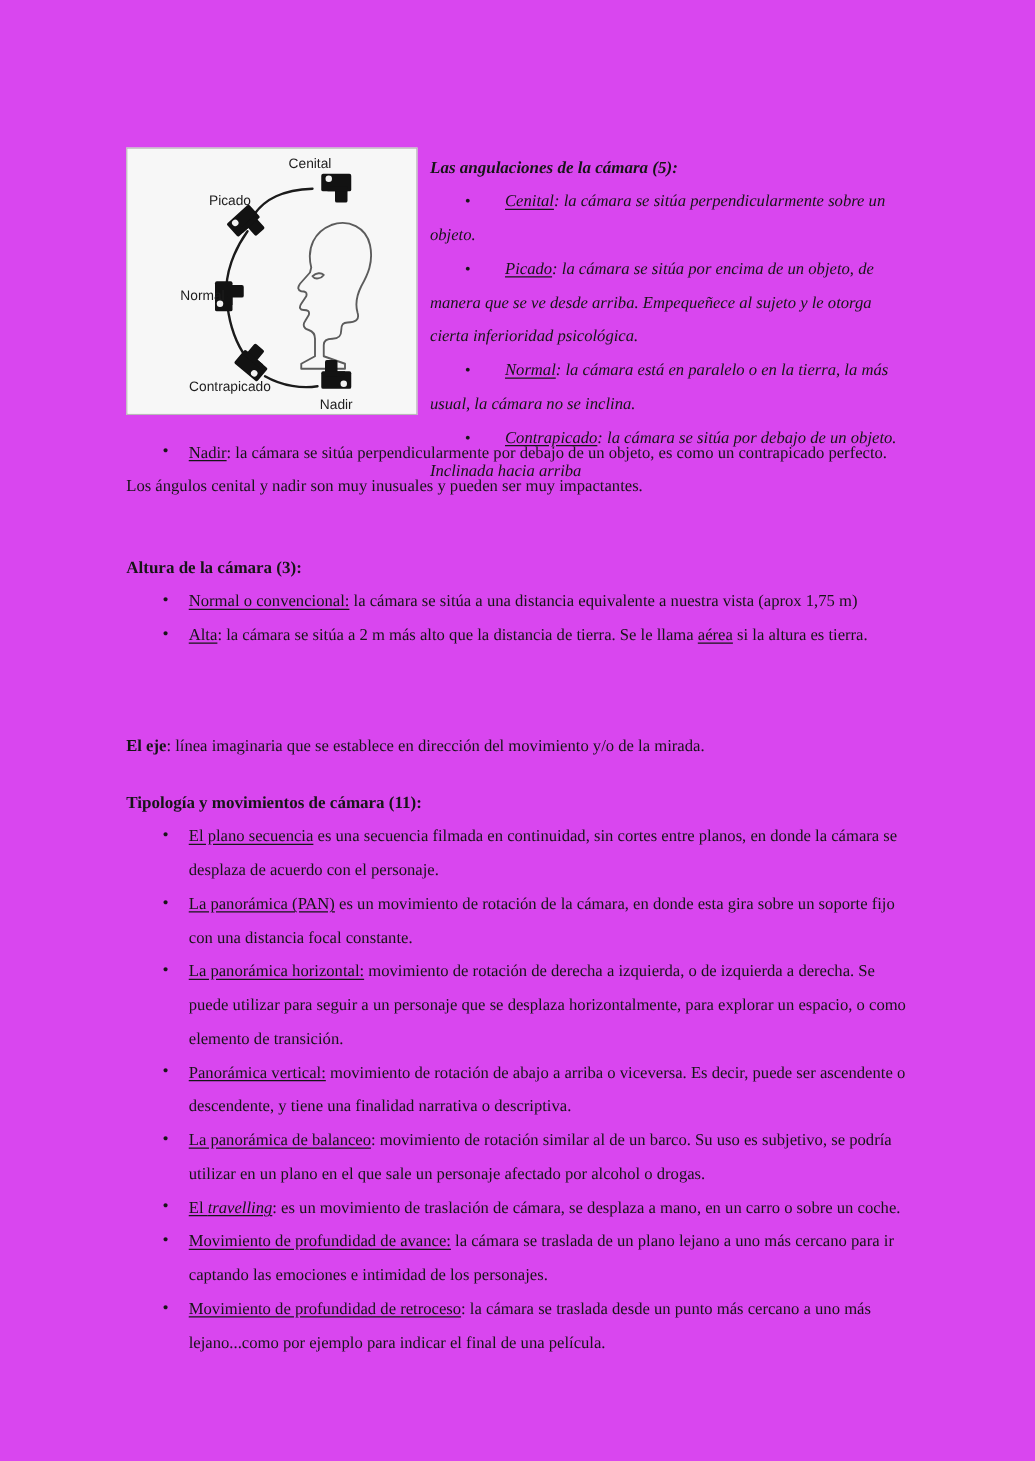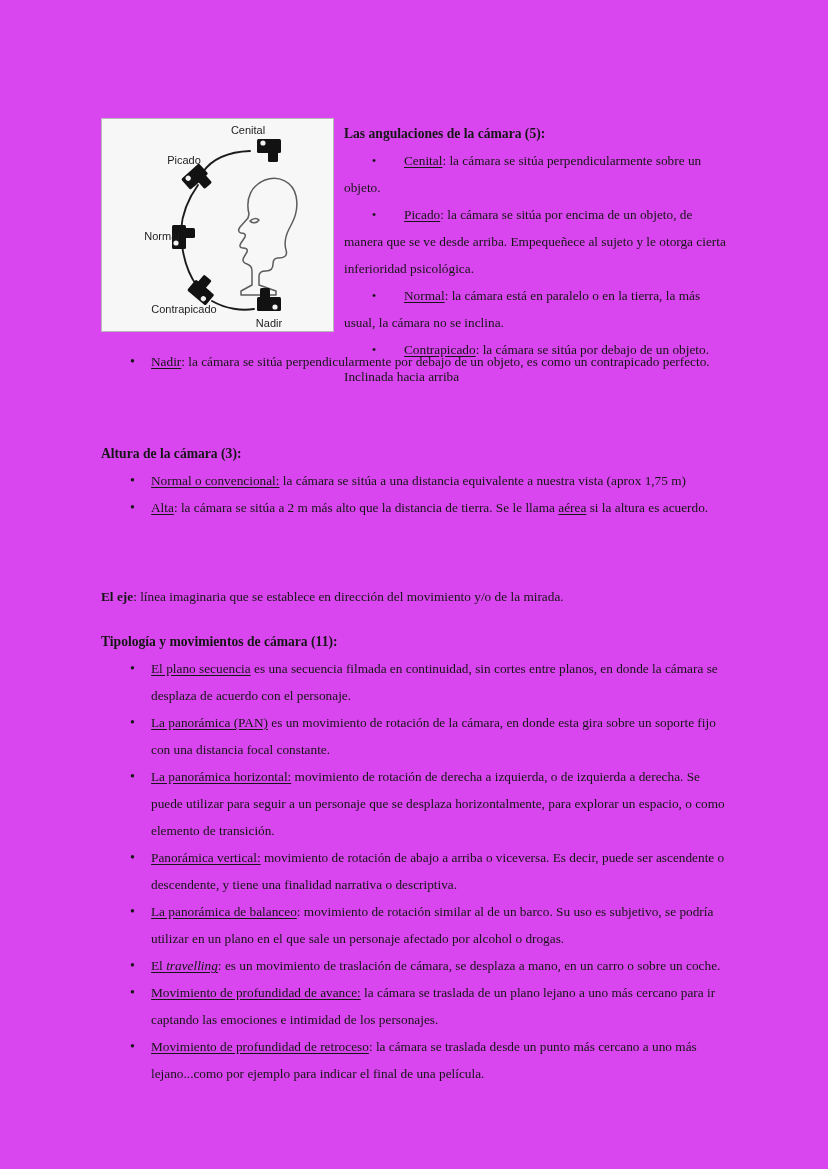--- a/index.html
+++ b/index.html
@@ -38,20 +38,21 @@
 
   
   .right-col {
     position: absolute;
     left: 344px;
     top: 120px;
     width: 385px;
     font-size: 13.3px;
     line-height: 27px;
     text-align: left;
+    font-style: italic;
   }
   .right-col .h {
     font-weight: bold;
     font-size: 13.6px;
   }
   .right-col p {
     margin: 0;
   }
   .bullet-dot {
     display: inline-block;
@@ -209,30 +210,31 @@
       <span class="gap-sm"></span><span class="bullet-dot">•</span><span class="gap-sm"></span><u class="u">Contrapicado</u><span>: la cámara se sitúa por debajo de un objeto. Inclinada hacia arriba</span>
     </p>
   </div>
 
   <div class="flow" style="top: 348px;">
     <ul class="bl">
       <li>
         <u class="u">Nadir</u><span>: la cámara se sitúa perpendicularmente por debajo de un objeto, es como un contrapicado perfecto.</span>
       </li>
     </ul>
+    <p>Los ángulos cenital y nadir son muy inusuales y pueden ser muy impactantes.</p>
   </div>
 
   <div class="flow" style="top: 440px;">
     <p class="heading">Altura de la cámara (3):</p>
     <ul class="bl">
       <li>
         <u class="u">Normal o convencional:</u><span> la cámara se sitúa a una distancia equivalente a nuestra vista (aprox 1,75 m)</span>
       </li>
       <li>
-        <u class="u">Alta</u><span>: la cámara se sitúa a 2 m más alto que la distancia de tierra. Se le llama </span><u class="u">aérea</u><span> si la altura es acuerdo.</span>
+        <u class="u">Alta</u><span>: la cámara se sitúa a 2 m más alto que la distancia de tierra. Se le llama </span><u class="u">aérea</u><span> si la altura es tierra.</span>
       </li>
     </ul>
   </div>
 
   <div class="flow" style="top: 583px;">
     <p>
       <b>El eje</b><span>: línea imaginaria que se establece en dirección del movimiento y/o de la mirada.</span>
     </p>
   </div>
 

